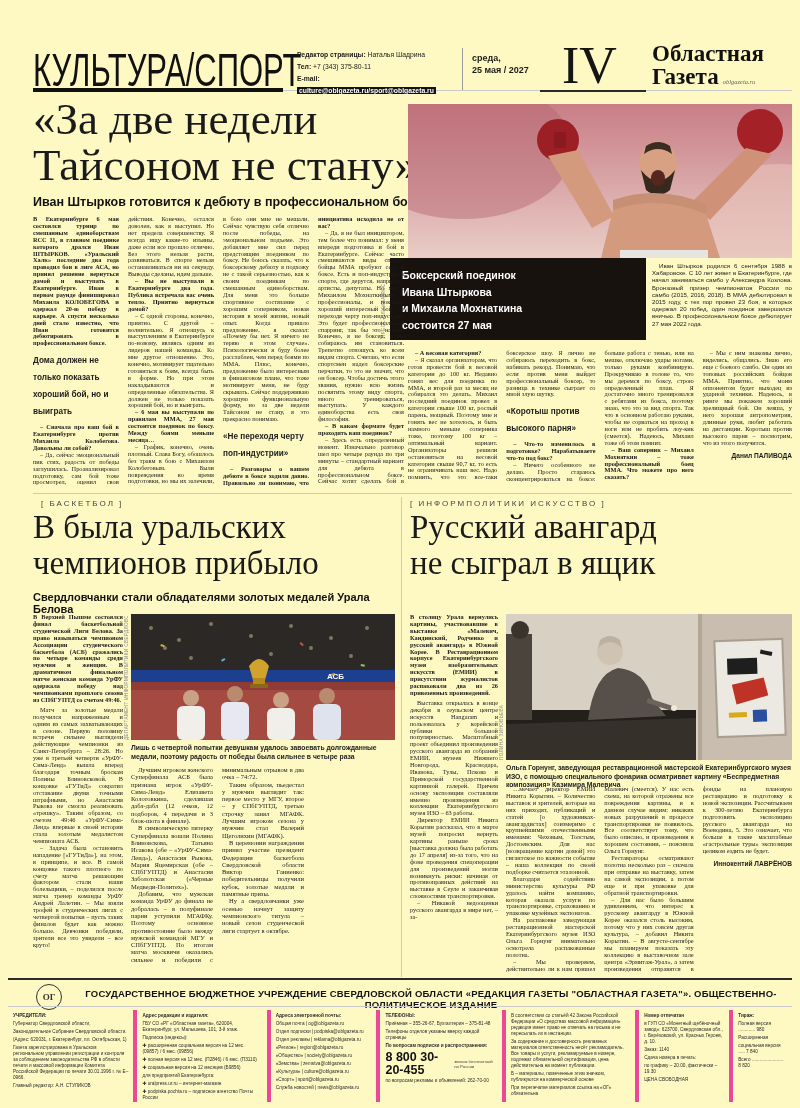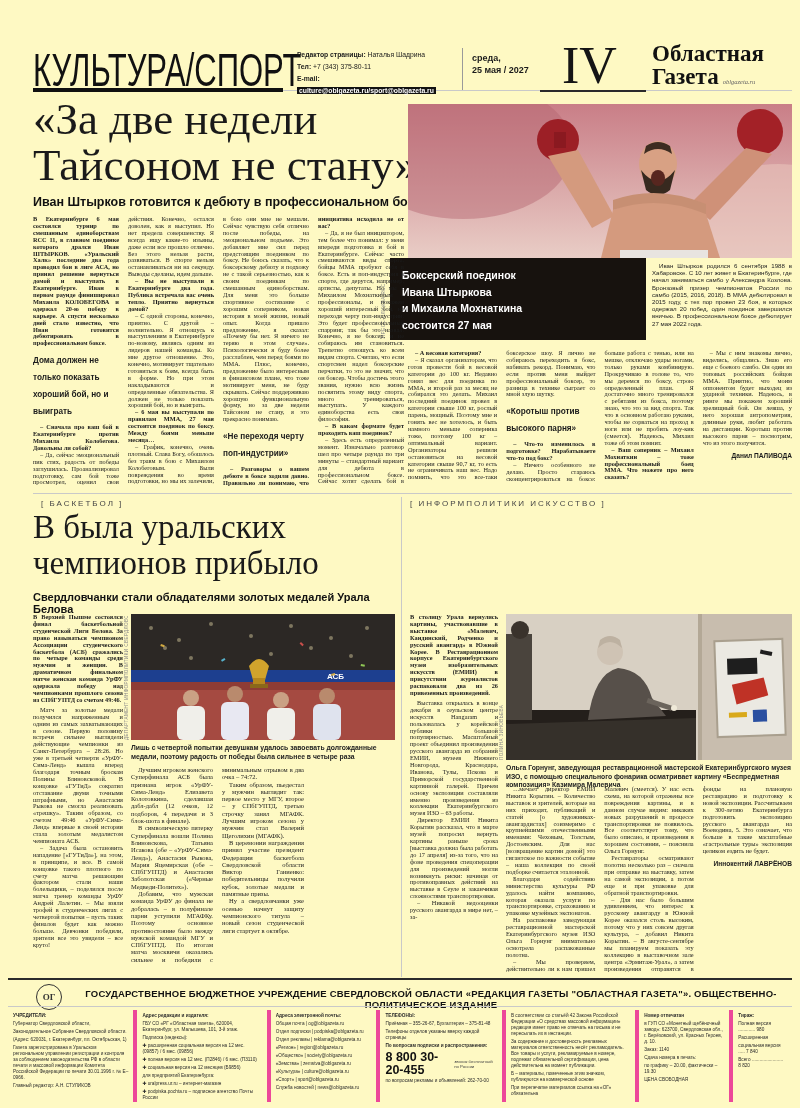--- a/index.html
+++ b/index.html
@@ -219,20 +219,24 @@
   <div class="abs bt colflow c3" style="left:131px;top:766px;width:264px;height:210px;font-size:6.5px;line-height:7.3px;">
       <p class="para-p">Лучшим игроком женского Суперфинала АСБ была признана игрок «УрФУ-Сима-Ленд» Елизавета Колотовкина, сделавшая дабл-дабл (12 очков, 12 подборов, 4 передачи и 3 блок-шота в финале).</p>
       <p class="para-p">В символическую пятерку Суперфинала вошли Полина Блиновскова, Татьяна Исакова (обе – «УрФУ-Сима-Ленд»), Анастасия Рыкова, Мария Яцемирская (обе – СПбГУПТД) и Анастасия Заболотская («Черные Медведи-Политех»).</p>
       <p class="para-p">Добавим, что мужская команда УрФУ до финала не добралась – в полуфинале парни уступили МГАФКу. Поэтому основное противостояние было между мужской командой МГУ и СПбГУПТД. По итогам матча москвичи оказались сильнее и победили с минимальным отрывом в два очка – 74:72.</p>
       <p class="para-p">Таким образом, пьедестал у мужчин выглядит так: первое место у МГУ, второе – у СПбГУПТД, третью строчку занял МГАФК. Лучшим игроком сезона у мужчин стал Валерий Щеголихин (МГАФК).</p>
       <p class="para-p">В церемонии награждения принял участие президент Федерации баскетбола Свердловской области Виктор Ганиенко: победительницы получили кубок, золотые медали и памятные призы.</p>
       <p class="para-p">Ну а свердловчанки уже осенью начнут защиту чемпионского титула – новый сезон студенческой лиги стартует в октябре.</p>
     </div>
 
   <div class="abs seclabel" style="left:410px;top:499px;">[ ИНФОРМПОЛИТИКИ ИСКУССТВО ]</div>
+  <div class="abs h1 sech" style="left:410px;top:509px;width:370px;">
+    <div>Русский авангард</div>
+    <div>не сыграл в ящик</div>
+  </div>
 
   <div class="abs bt" style="left:410px;top:614px;width:88px;height:362px;overflow:hidden;">
       <p class="para-lead">В столицу Урала вернулись картины, участвовавшие в выставке «Малевич, Кандинский, Родченко и русский авангард» в Южной Корее. В Реставрационном корпусе Екатеринбургского музея изобразительных искусств (ЕМИИ) в присутствии журналистов распаковали два из 26 привезенных произведений.</p>
       <p class="para-p">Выставка открылась в конце декабря в сеульском центре искусств Hangaram и пользовалась у корейской публики большой популярностью. Масштабный проект объединил произведения русского авангарда из собраний ЕМИИ, музеев Нижнего Новгорода, Краснодара, Иванова, Тулы, Пскова и Приморской государственной картинной галерей. Причем основу экспозиции составляли именно произведения из коллекции Екатеринбургского музея ИЗО – 63 работы.</p>
       <p class="para-p">Директор ЕМИИ Никита Корытин рассказал, что в марте музей попросил вернуть картины раньше срока [выставка должна была работать до 17 апреля] из-за того, что на фоне проведения спецоперации для произведений могли возникнуть риски: начиная от противоправных действий на выставке в Сеуле и заканчивая сложностями транспортировки.</p>
       <p class="para-p">– Никакой недооценки русского авангарда в мире нет, – за-</p>
     </div>
 
   <div class="abs photo" style="left:506px;top:614px;width:286px;height:146px;">
     <svg viewBox="0 0 286 146" preserveAspectRatio="none">

